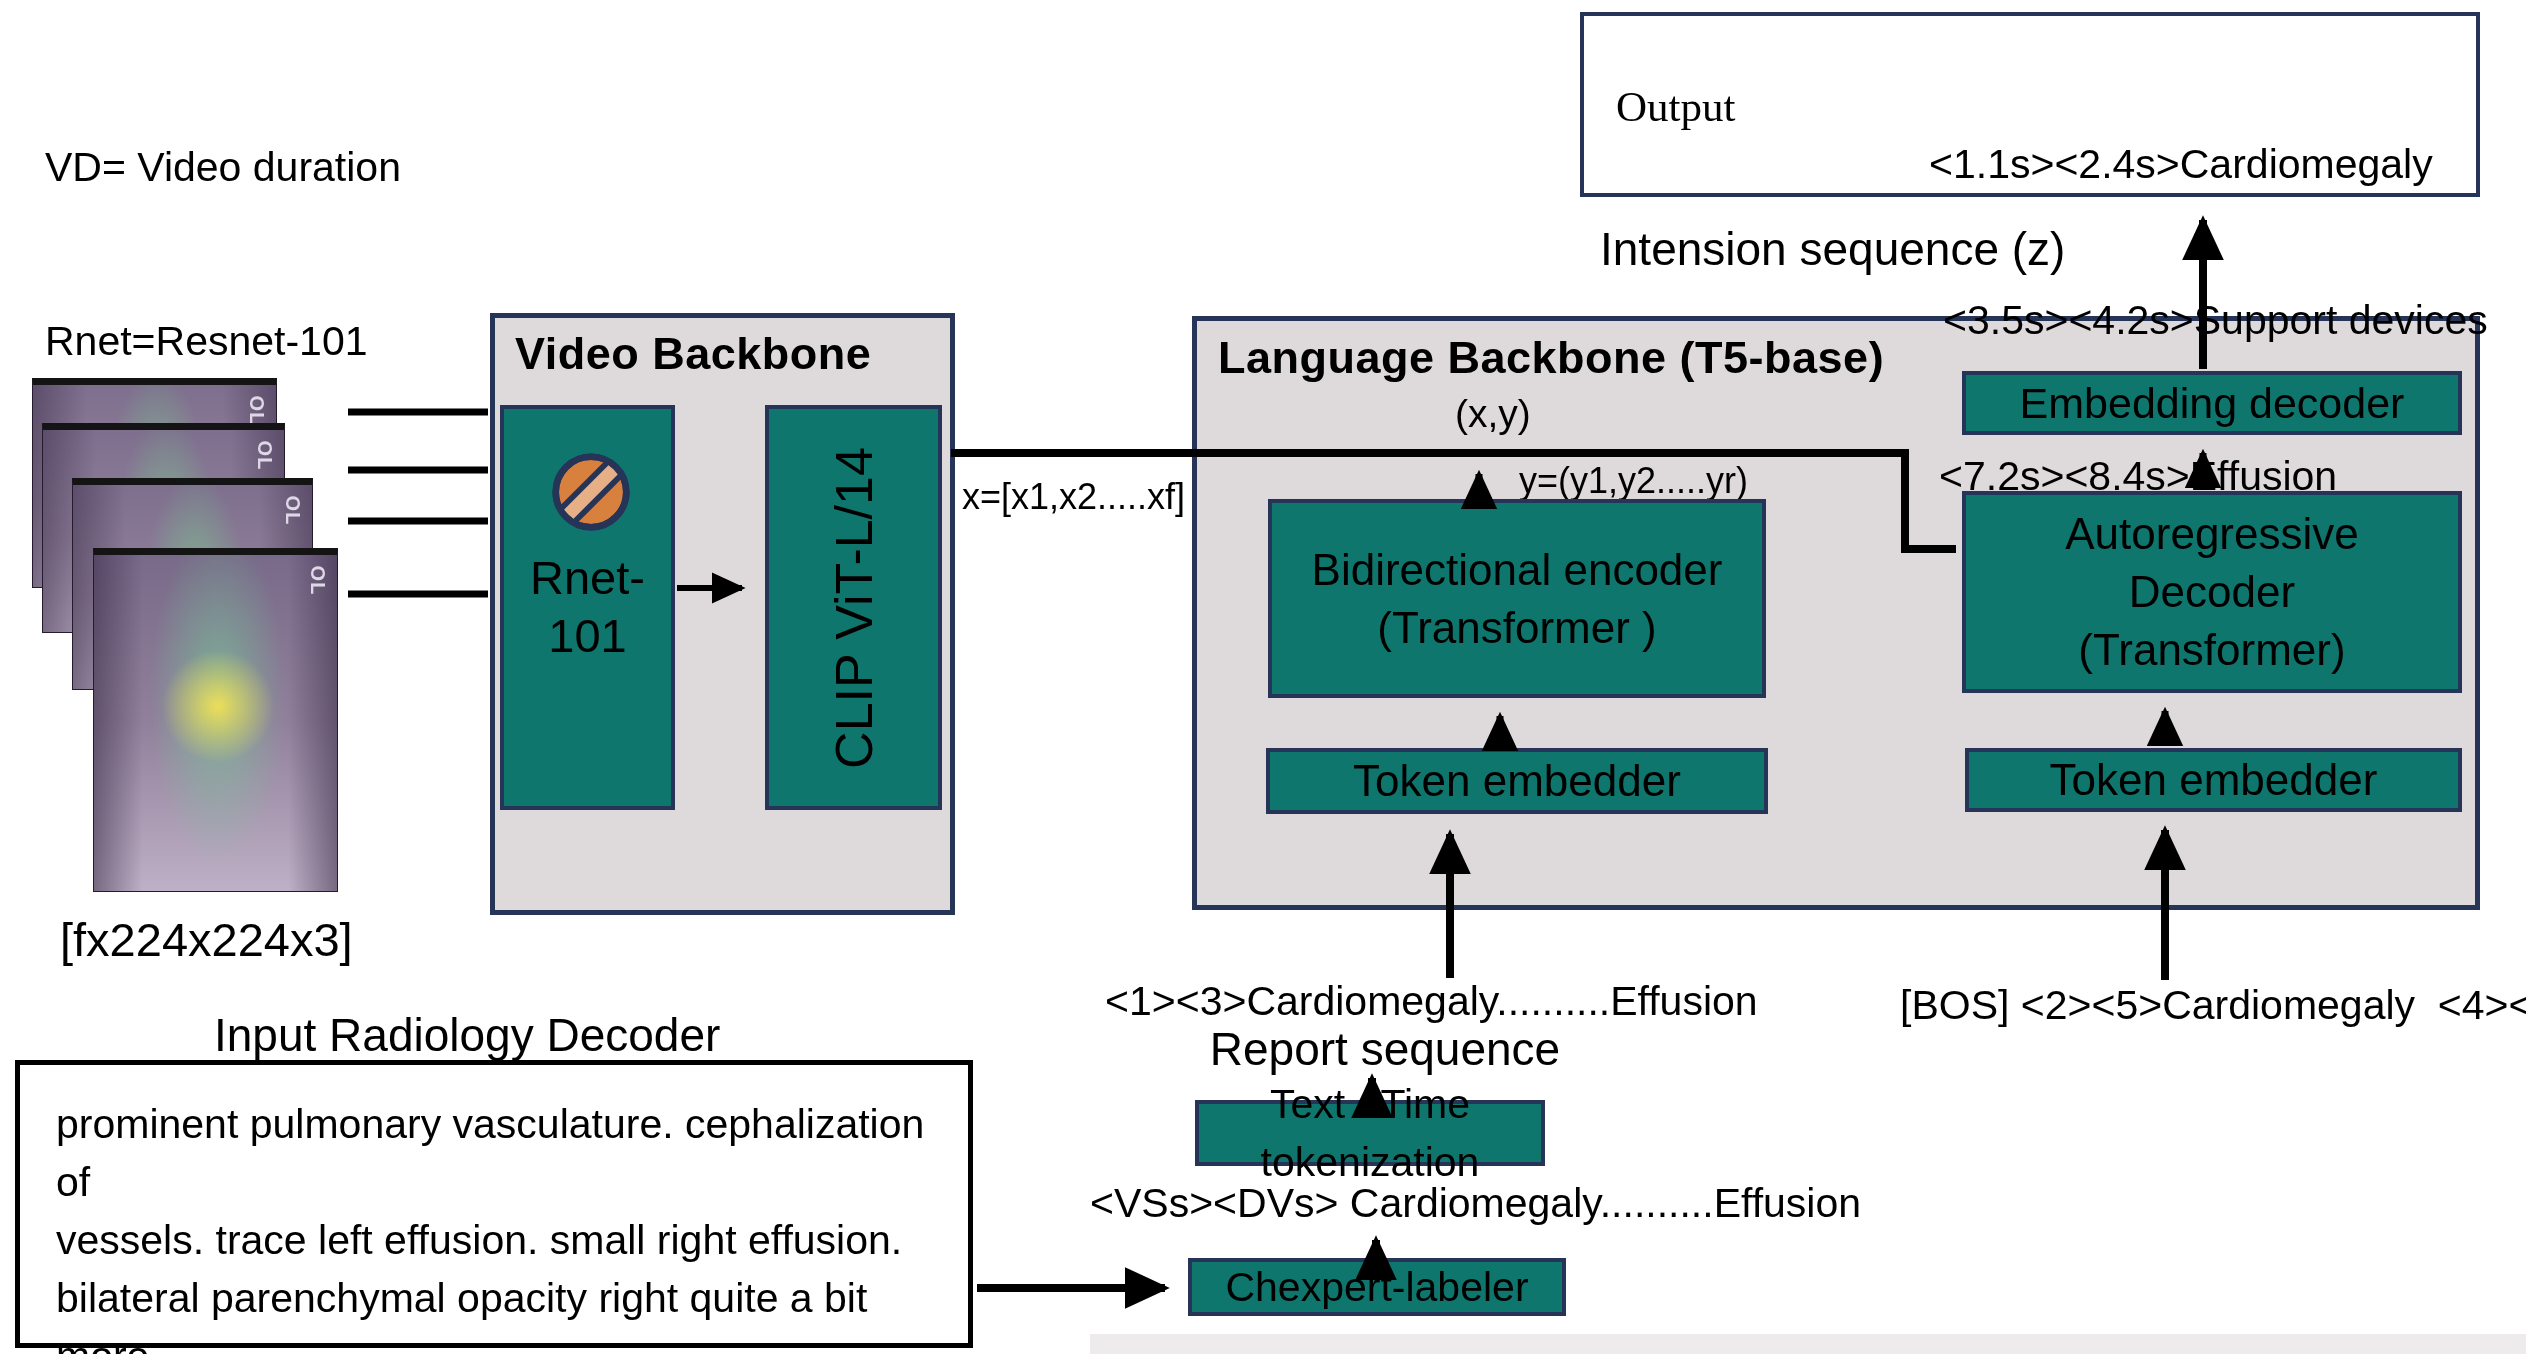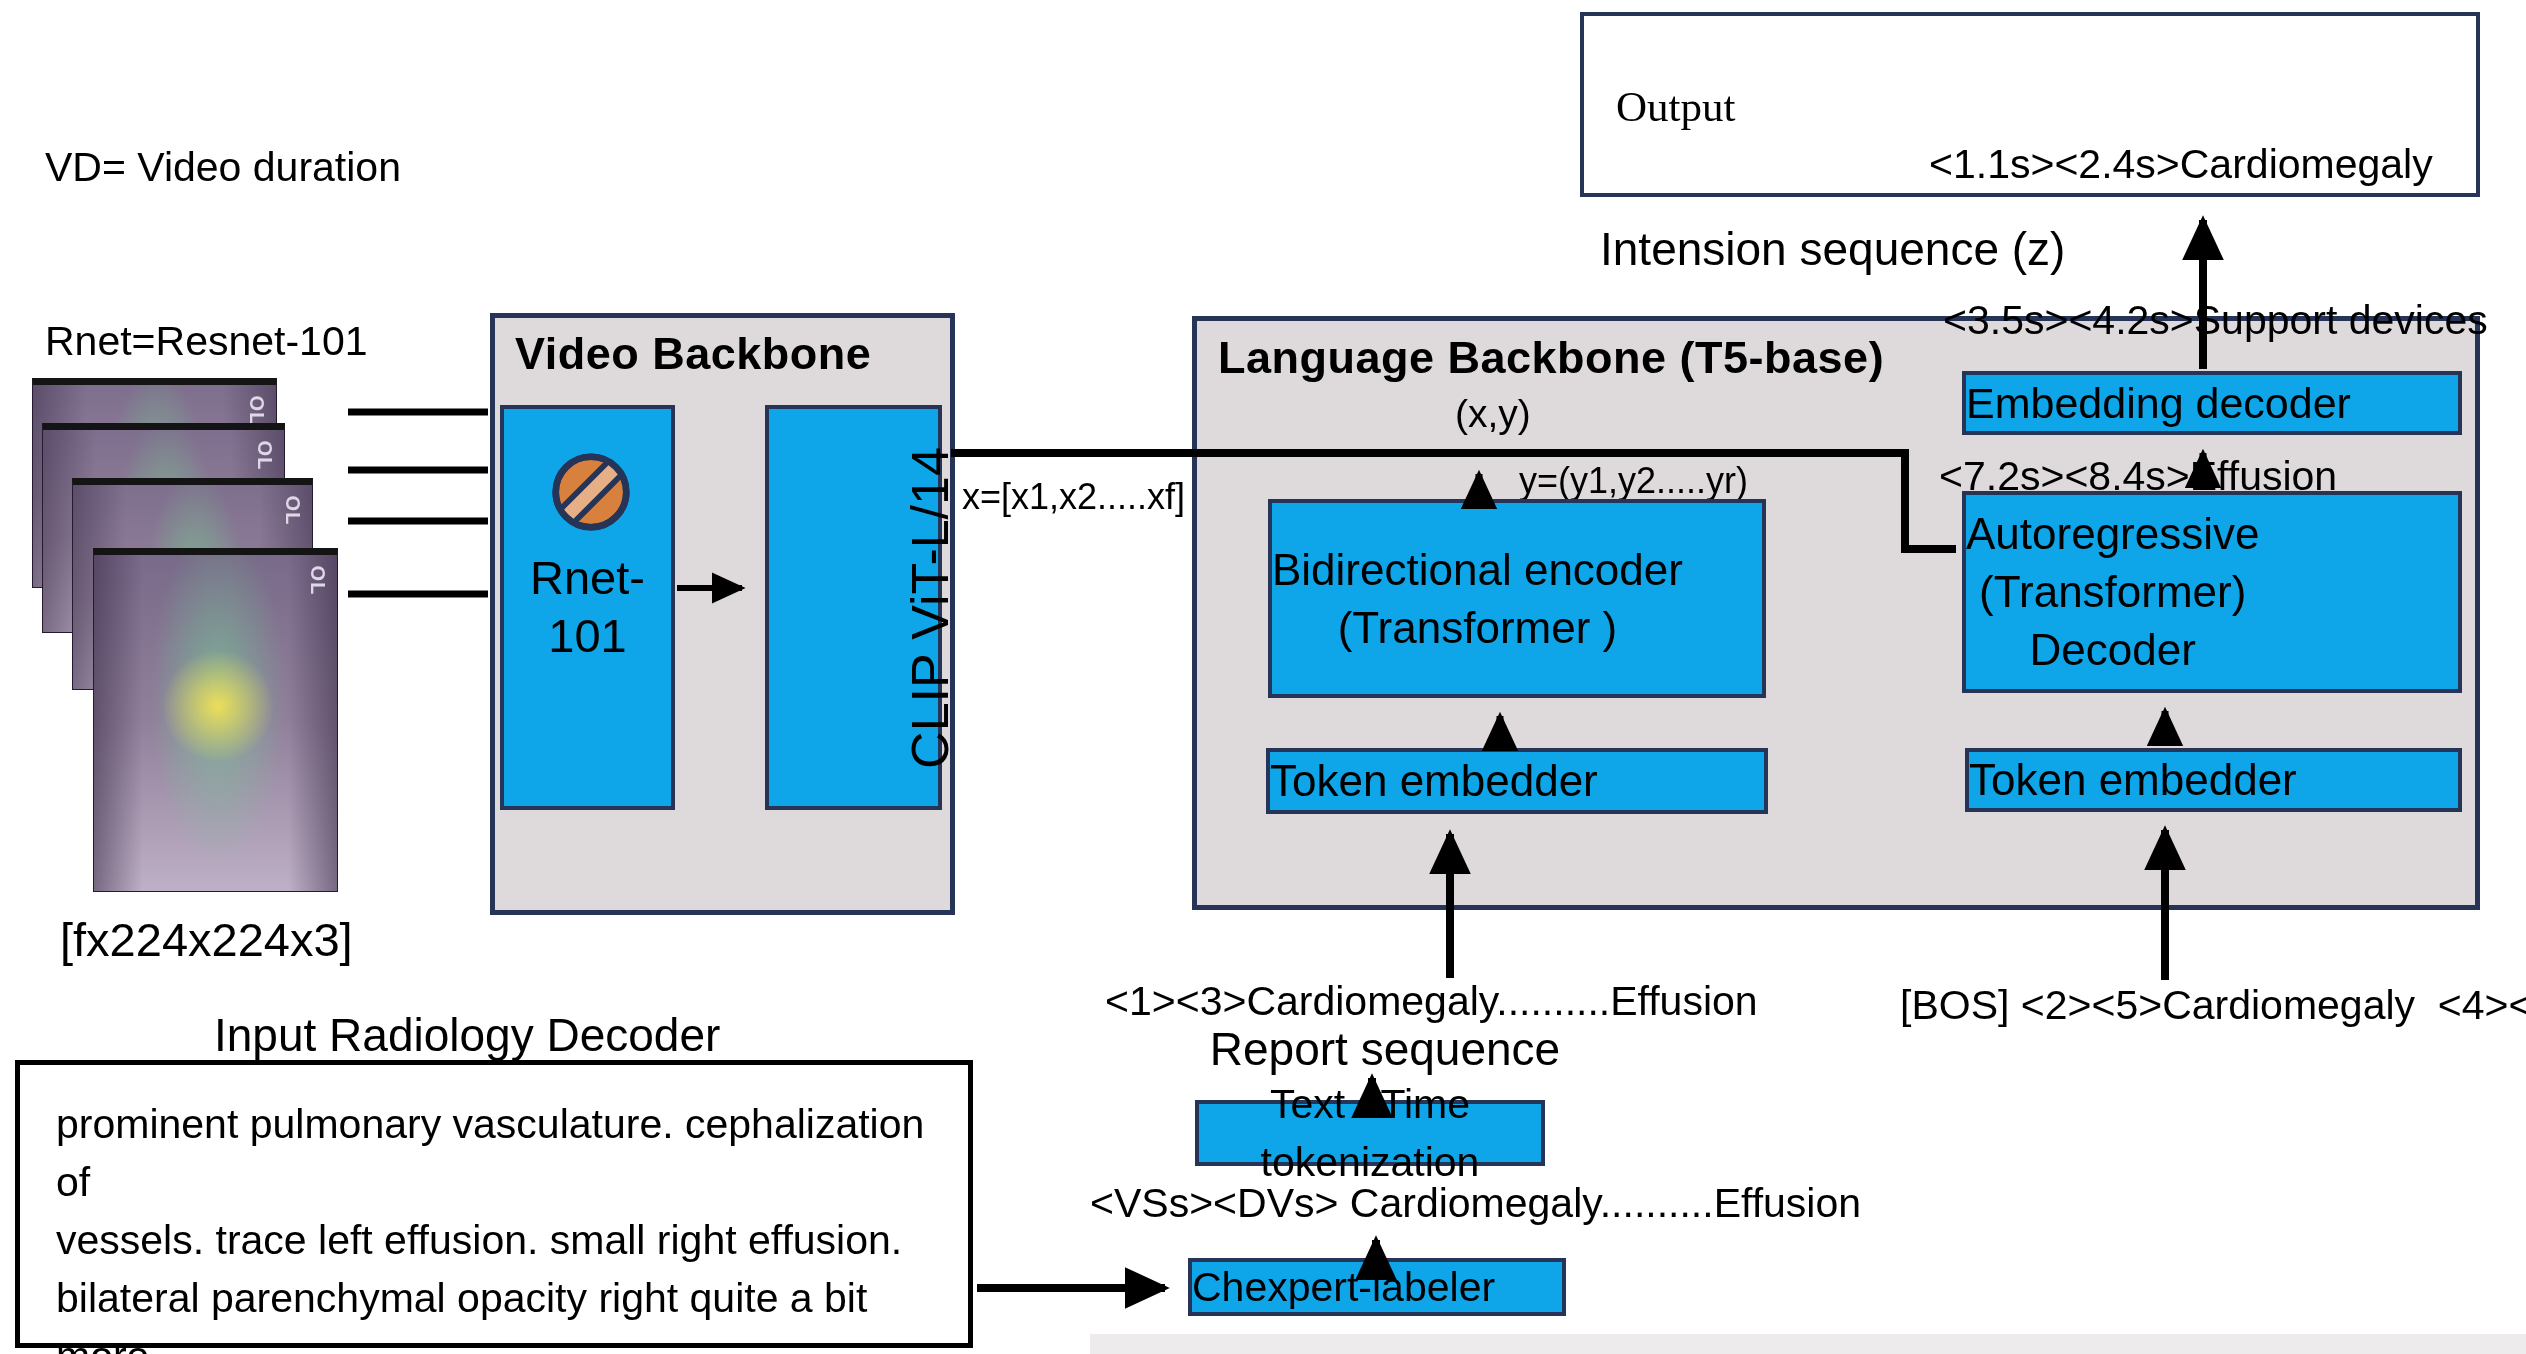--- a/index.html
+++ b/index.html
@@ -8,22 +8,22 @@
     font-family:"Liberation Sans", sans-serif;color:#000;overflow:hidden;
   }
   .abs{position:absolute;}
   .panel{
     position:absolute;background:#dedadb;border:5px solid #253457;box-sizing:border-box;
   }
   .panel-title{
     position:absolute;font-weight:bold;font-size:45px;letter-spacing:0.5px;
   }
   .obox{
-    position:absolute;background:#0ea5e9;border:4px solid #253457;box-sizing:border-box;
-    display:flex;align-items:center;justify-content:flex-start;text-align:center;
+    position:absolute;background:#0f766e;border:4px solid #253457;box-sizing:border-box;
+    display:flex;align-items:center;justify-content:center;text-align:center;
     font-size:44px;line-height:58px;
   }
   .whitebox{
     position:absolute;background:#ffffff;box-sizing:border-box;
   }
   .lbl{position:absolute;white-space:pre;}
   .frame{
     position:absolute;box-sizing:border-box;
     border:1px solid #241c2e;border-top:7px solid #141414;
     background:
@@ -114,22 +114,22 @@
   <span>Token embedder</span>
 </div>
 
 <div class="obox" style="left:1962px;top:371px;width:500px;height:64px;font-size:43px;">
   <span>Embedding decoder</span>
 </div>
 
 <div class="obox" style="left:1962px;top:491px;width:500px;height:202px;">
   <div>
     <div>Autoregressive</div>
+    <div>Decoder</div>
     <div>(Transformer)</div>
-    <div>Decoder</div>
   </div>
 </div>
 
 <div class="obox" style="left:1965px;top:748px;width:497px;height:64px;">
   <span>Token embedder</span>
 </div>
 
 <div class="whitebox" style="left:1580px;top:12px;width:900px;height:185px;border:4px solid #253457;">
   <div class="lbl" style="left:32px;top:66px;font-size:43px;font-family:Liberation Serif, serif;">Output</div>
   <div class="lbl" style="left:345px;top:18px;font-size:41px;line-height:52px;">

